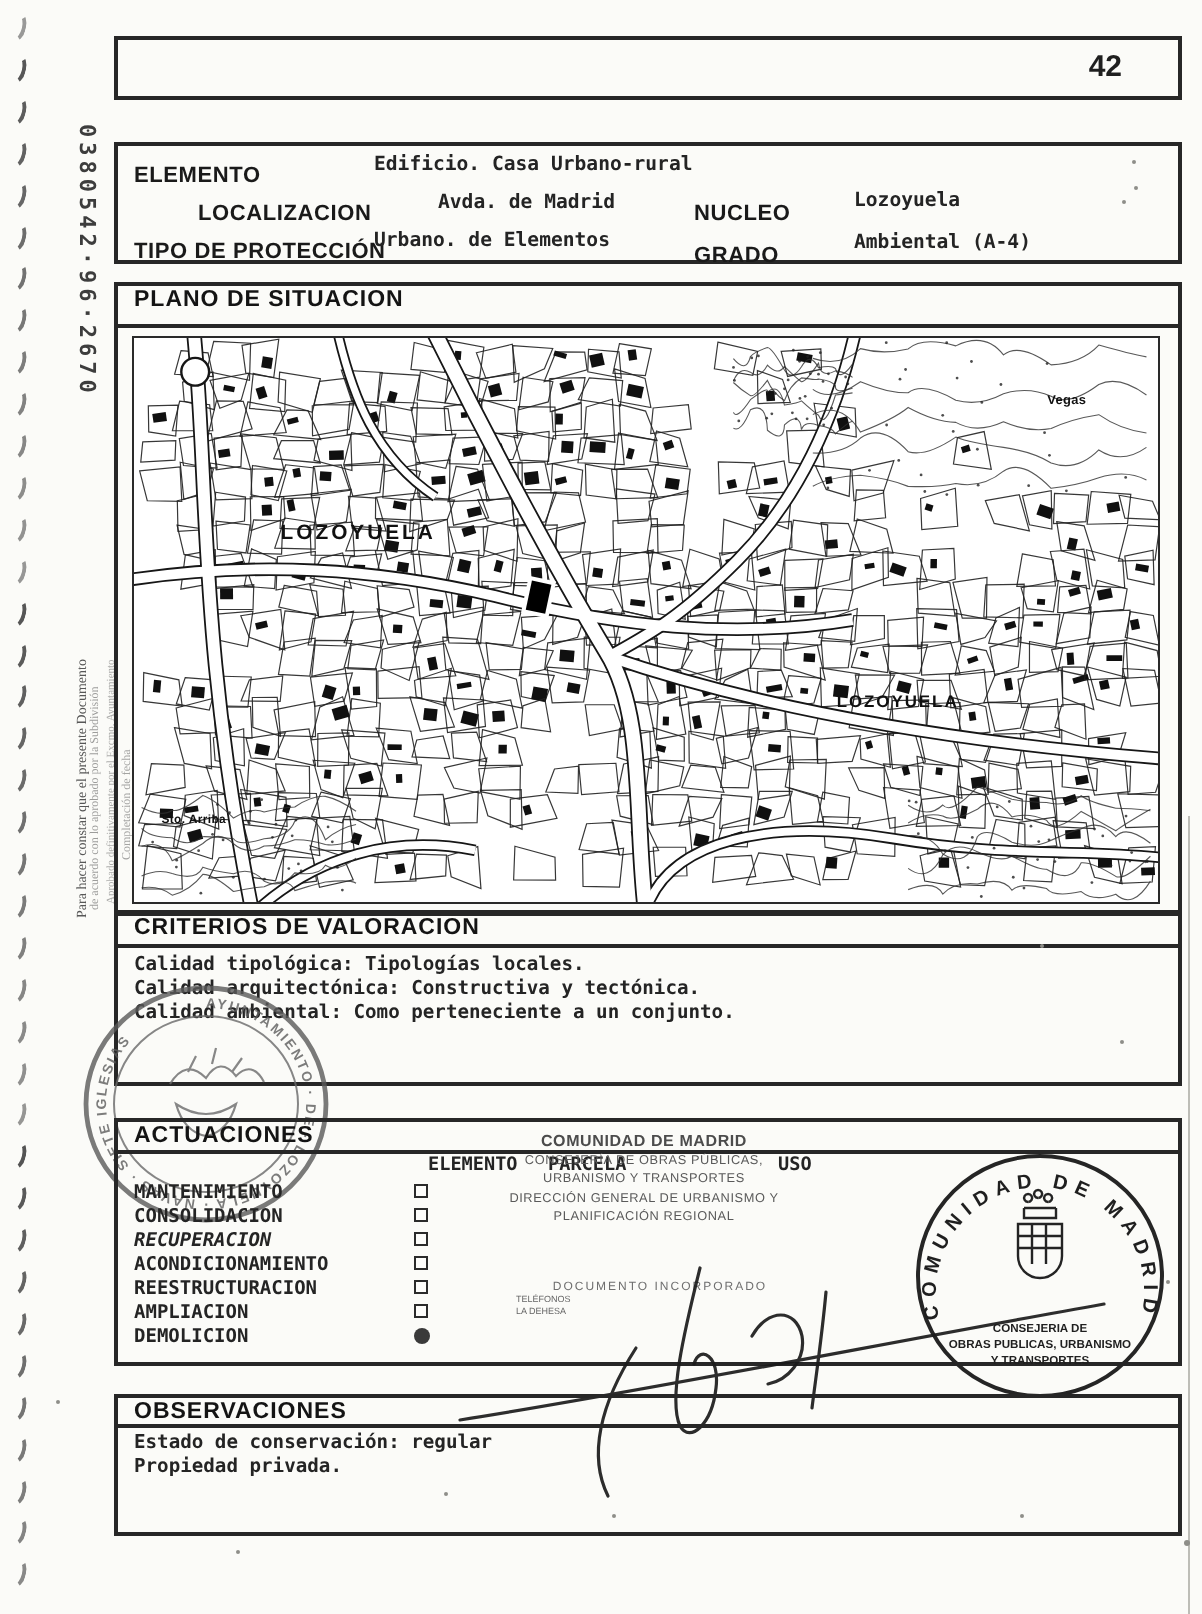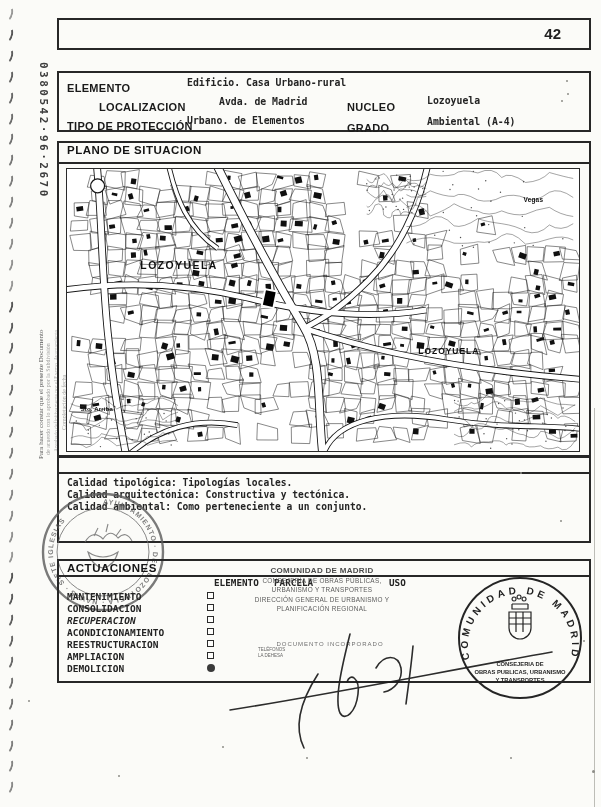--- a/index.html
+++ b/index.html
@@ -803,20 +803,21 @@
         <rect x="195" y="121" width="14" height="19" fill="#fff" transform="rotate(12 202 130)"></rect>
         <rect x="197" y="123" width="10" height="15" fill="#000" transform="rotate(12 202 130)"></rect>
         <text x="72" y="101" font-size="10.5" font-weight="700" letter-spacing="1.5" fill="#101010">LOZOYUELA</text>
         <text x="352" y="186" font-size="8.5" font-weight="700" letter-spacing="1" fill="#101010">LOZOYUELA</text>
         <text x="458" y="33" font-size="6.5" font-weight="700" letter-spacing="0.2" fill="#101010">Vegas</text>
         <text x="12" y="244" font-size="6" font-weight="700" letter-spacing="0.2" fill="#101010">Sto. Arriba</text>
       </svg>
   </div>
 
   <div class="box" style="left:57px;top:455px;width:534px;height:88px">
+    <span class="sec-title">CRITERIOS DE VALORACION</span>
     <div class="rule" style="top:15px"></div>
     <div class="mono" style="position:absolute;left:8px;top:20px">
         <div class="crit-line">Calidad tipológica: Tipologías locales.</div>
         <div class="crit-line">Calidad arquitectónica: Constructiva y tectónica.</div>
         <div class="crit-line">Calidad ambiental: Como perteneciente a un conjunto.</div>
       </div>
   </div>
 
   <svg viewBox="0 0 130 126" style="position:absolute;left:38px;top:490px;width:130px;height:126px;opacity:.8">
     <defs>
@@ -892,20 +893,28 @@
   <svg viewBox="0 0 370 160" style="position:absolute;left:200px;top:616px;width:370px;height:160px">
     <g stroke="#1b1b1b" stroke-width="1.6" fill="none" stroke-linecap="round" opacity=".92">
       <path d="M30 94 C120 80 240 56 352 36"></path>
       <path d="M150 18 C142 50 134 84 140 97 C145 106 156 96 158 78 C160 62 150 56 147 66"></path>
       <path d="M176 52 C184 38 198 38 201 52 C203 64 194 74 184 76"></path>
       <path d="M213 30 C211 52 208 72 206 88"></path>
       <path d="M118 58 C100 86 94 112 104 132"></path>
     </g>
   </svg>
 
+  <div class="box" style="left:57px;top:697px;width:534px;height:71px">
+    <span class="sec-title">OBSERVACIONES</span>
+    <div class="rule" style="top:13px"></div>
+    <div class="mono" style="position:absolute;left:8px;top:17px">
+        <div class="obs-line">Estado de conservación: regular</div>
+        <div class="obs-line">Propiedad privada.</div>
+      </div>
+  </div>
 
   <div class="edge-line"></div>
   <div>
       <span class="speck" style="left: 561px; top: 100px; width: 2px; height: 2px;"></span>
       <span class="speck" style="left: 566px; top: 80px; width: 2px; height: 2px;"></span>
       <span class="speck" style="left: 567px; top: 93px; width: 2px; height: 2px;"></span>
       <span class="speck" style="left: 592px; top: 770px; width: 3px; height: 3px;"></span>
       <span class="speck" style="left: 306px; top: 757px; width: 2px; height: 2px;"></span>
       <span class="speck" style="left: 118px; top: 775px; width: 2px; height: 2px;"></span>
       <span class="speck" style="left: 28px; top: 700px; width: 2px; height: 2px;"></span>

